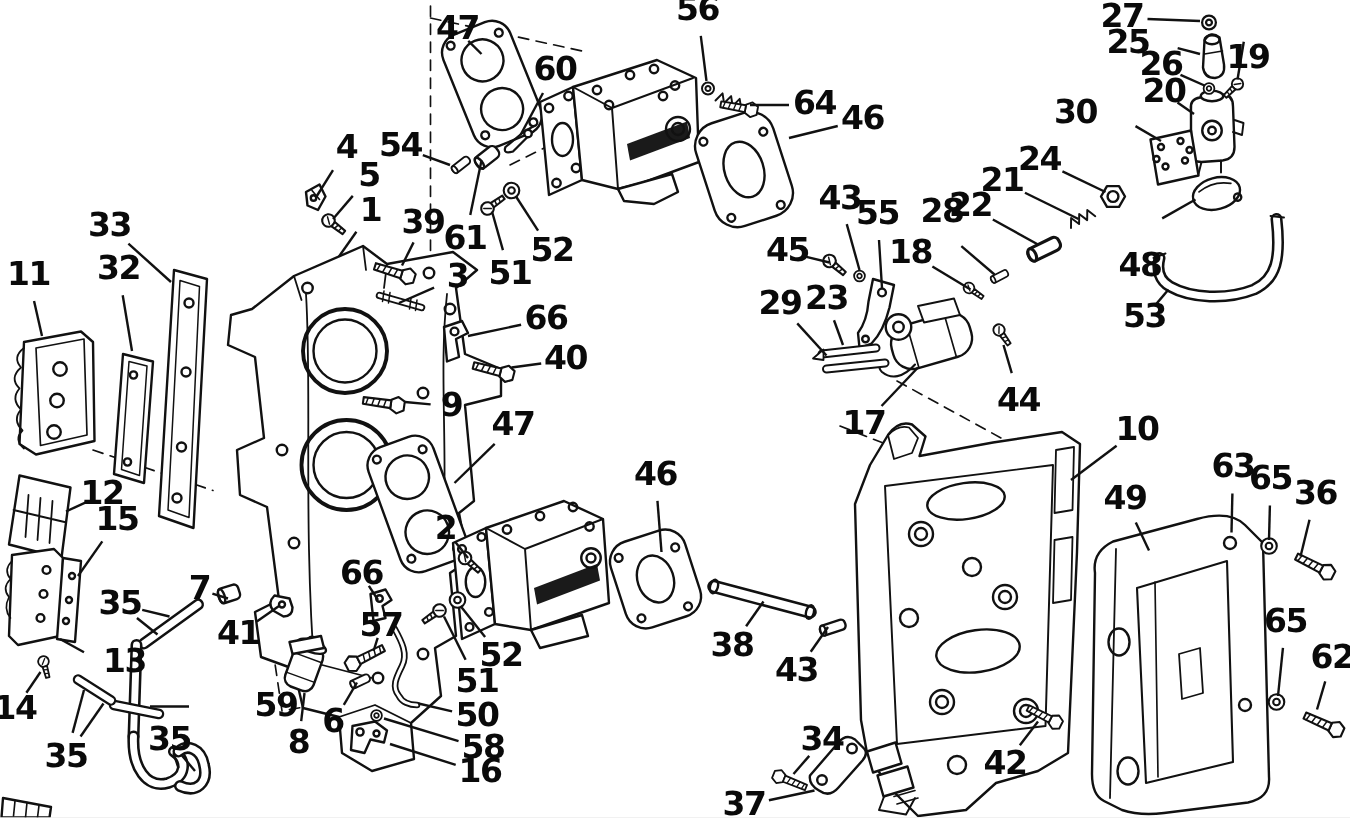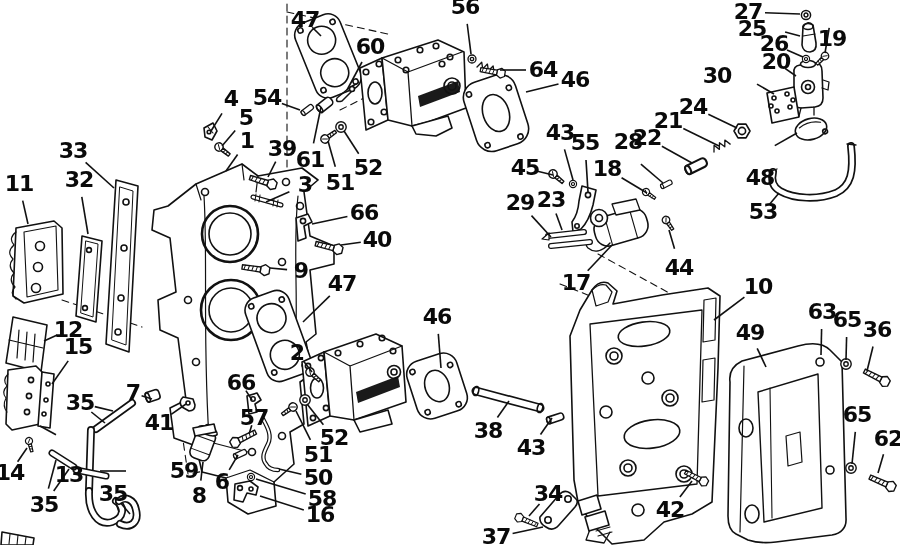--- a/index.html
+++ b/index.html
@@ -503,21 +503,21 @@
       <div class="callout" style="left: 305px; top: 185px;">3</div>
       <div class="callout" style="left: 231px; top: 99px;">4</div>
       <div class="callout" style="left: 246px; top: 118px;">5</div>
       <div class="callout" style="left: 222px; top: 482px;">6</div>
       <div class="callout" style="left: 133px; top: 393px;">7</div>
       <div class="callout" style="left: 199px; top: 496px;">8</div>
       <div class="callout" style="left: 301px; top: 271px;">9</div>
       <div class="callout" style="left: 758px; top: 287px;">10</div>
       <div class="callout" style="left: 19px; top: 184px;">11</div>
       <div class="callout" style="left: 68px; top: 330px;">12</div>
-      <div class="callout" style="left: 69px; top: 442px; margin-top: 33px;">13</div>
+      <div class="callout" style="left: 83px; top: 442px;">13</div>
       <div class="callout" style="left: 10px; top: 473px;">14</div>
       <div class="callout" style="left: 78px; top: 347px;">15</div>
       <div class="callout" style="left: 320px; top: 515px;">16</div>
       <div class="callout" style="left: 576px; top: 283px;">17</div>
       <div class="callout" style="left: 607px; top: 169px;">18</div>
       <div class="callout" style="left: 832px; top: 11px; margin-top: 28px;">19</div>
       <div class="callout" style="left: 776px; top: 62px;">20</div>
       <div class="callout" style="left: 668px; top: 121px;">21</div>
       <div class="callout" style="left: 647px; top: 138px;">22</div>
       <div class="callout" style="left: 551px; top: 200px;">23</div>

